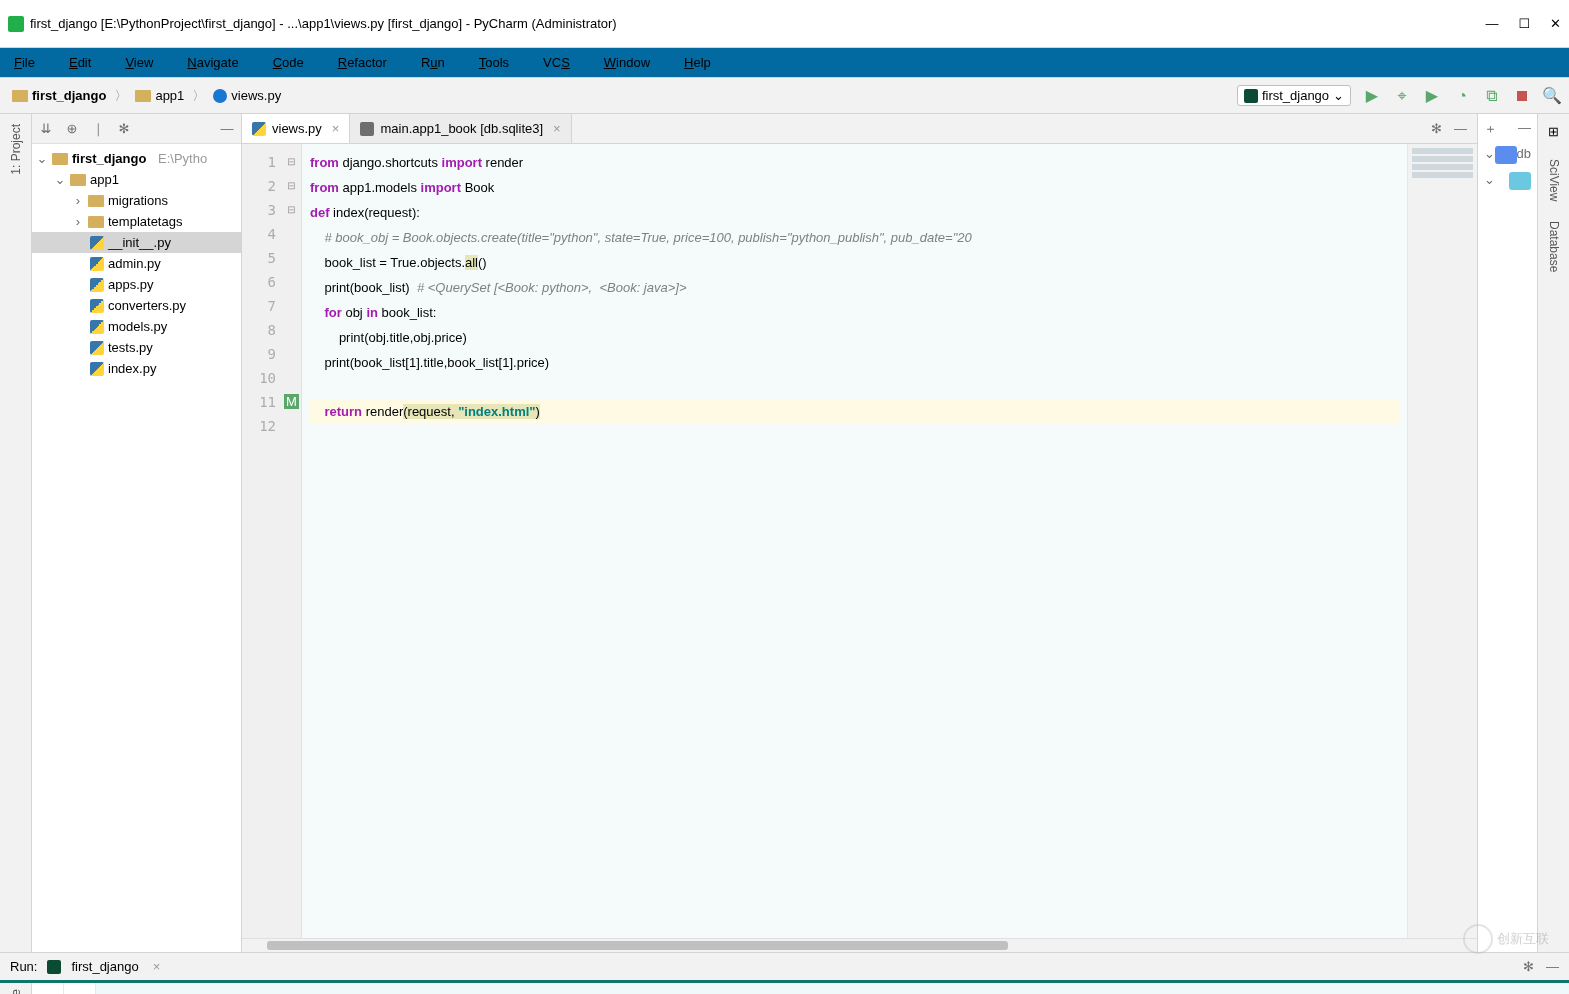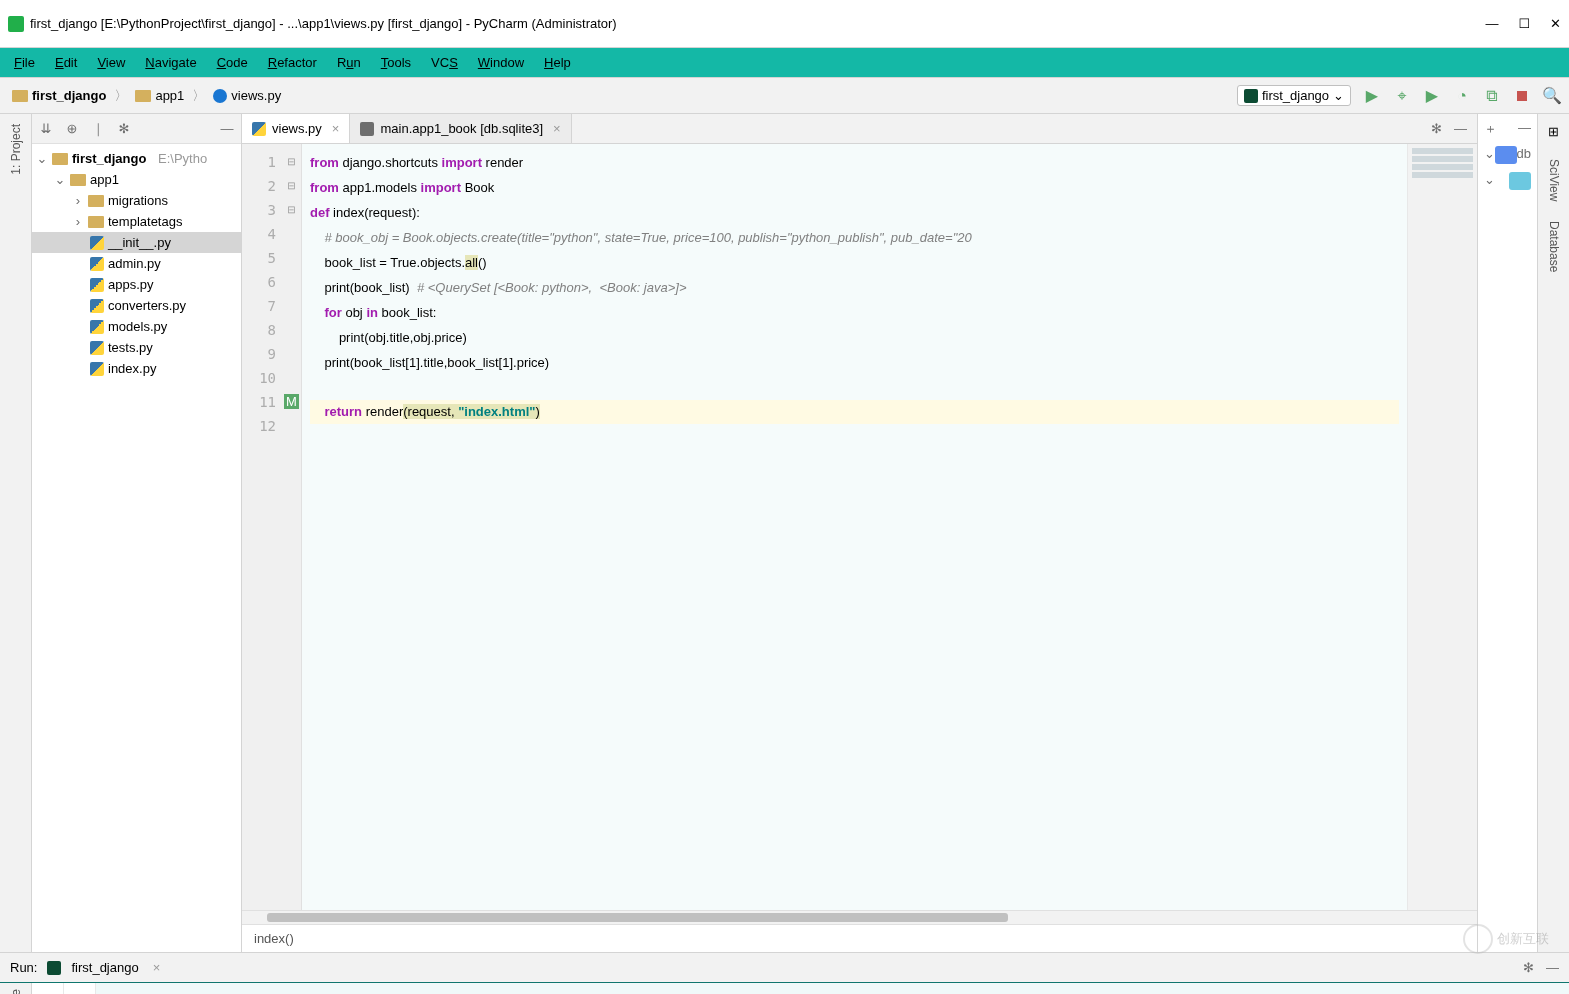--- a/index.html
+++ b/index.html
@@ -1,21 +1,21 @@
 <!DOCTYPE html>
 <html><head>
 <meta charset="utf-8">
 <style>
 * { margin: 0; padding: 0; box-sizing: border-box; font-family: "Segoe UI", Arial, sans-serif; font-size: 13px; }
 body { background: #f2f2f2; color: #000; overflow: hidden; width: 1569px; height: 994px; }
 .title-bar { height: 48px; display: flex; align-items: center; padding: 0 8px; background: #fff; border-bottom: 1px solid #d4d4d4; }
 .title-bar .icon { width:16px; height:16px; background:#21af4a; margin-right:6px; border-radius:2px; }
 .title-text { flex:1; }
 .win-controls { display:flex; gap:20px; margin-left:auto; font-size:16px; }
-.menu-bar { height:30px; display:flex; align-items:center; gap:8px; padding:0 8px; background:#14b8a6; border-bottom:1px solid #d4d4d4; }
+.menu-bar { height:30px; display:flex; align-items:center; gap:22px; padding:0 8px; background:#0369a1; border-bottom:1px solid #d4d4d4; }
 .menu-bar span { padding:2px 6px; cursor:pointer; }
 .menu-bar span u { text-decoration:underline; }
 .nav-bar { height:36px; display:flex; align-items:center; padding:0 8px; background:#f2f2f2; border-bottom:1px solid #d4d4d4; gap:4px; }
 .nav-crumb { display:flex; align-items:center; gap:4px; padding:2px 4px; }
 .nav-crumb .fo { width:16px; height:12px; background:#d4b05e; border-radius:1px; }
 .nav-crumb .py { width:14px; height:14px; background:#1976d2; border-radius:50%; position:relative; }
 .nav-sep { color:#888; }
 .nav-right { margin-left:auto; display:flex; align-items:center; gap:12px; }
 .run-combo { display:flex; align-items:center; border:1px solid #c0c0c0; border-radius:3px; padding:2px 6px; background:#fff; gap:4px; }
 .run-dj { width:14px; height:14px; background:#0c4b33; border-radius:2px; }
@@ -66,21 +66,21 @@
 
 .right-gutter { width:32px; background:#f2f2f2; border-left:1px solid #d4d4d4; display:flex; flex-direction:column; align-items:center; padding-top:10px; gap:20px; }
 .right-gutter .vert { writing-mode:vertical-lr; font-size:12px; color:#555; }
 
 .db-side { width:60px; background:#fff; border-left:1px solid #d4d4d4; padding:6px; display:flex; flex-direction:column; gap:8px; }
 .db-side .row { display:flex; justify-content:space-between; color:#6e6e6e; }
 .db-side .dbico { width:22px; height:18px; background:#5b8def; border-radius:3px; }
 .db-side .dbico2 { width:22px; height:18px; background:#6cc8e0; border-radius:3px; }
 
 .run-panel { height:375px; border-top:1px solid #d4d4d4; display:flex; flex-direction:column; background:#fff; }
-.run-header { height:30px; display:flex; align-items:center; padding:0 10px; gap:10px; background:#f2f2f2; border-bottom:1px solid #0f766e; }
+.run-header { height:30px; display:flex; align-items:center; padding:0 10px; gap:10px; background:#f2f2f2; border-bottom:3px solid #0f766e; }
 .run-header .dj { width:14px; height:14px; background:#0c4b33; border-radius:2px; }
 .run-header .tab-close { color:#999; margin-left:4px; }
 .run-header .right { margin-left:auto; display:flex; gap:12px; color:#6e6e6e; }
 .run-body { flex:1; display:flex; }
 .run-left { width:32px; display:flex; flex-direction:column; align-items:center; padding:8px 0; gap:14px; border-right:1px solid #e8e8e8; color:#6e6e6e; }
 .run-left2 { width:32px; display:flex; flex-direction:column; align-items:center; padding:8px 0; gap:14px; border-right:1px solid #e8e8e8; color:#6e6e6e; }
 .console { flex:1; font-family:Consolas,Menlo,monospace; font-size:14px; line-height:24px; padding:4px 10px; background:#f0f9f9; overflow:hidden; }
 .console .lnk { color:#0000ee; text-decoration:underline; }
 .watermark { position:absolute; right:20px; bottom:40px; opacity:0.4; font-size:12px; color:#888; display:flex; align-items:center; gap:4px; }
 .watermark .wm { width:30px; height:30px; border:2px solid #bbb; border-radius:50%; }
@@ -243,21 +243,20 @@
       <div class="minimap">
         <div class="blk" style="top:4px"></div>
           <div class="blk" style="top:12px"></div>
           <div class="blk" style="top:20px"></div>
           <div class="blk" style="top:28px"></div>
       </div>
     </div>
     <div class="hscroll">
         <div class="thumb"></div>
       </div>
-    <div class="breadcrumb-code">index()</div>
   </div>
 
   <div class="db-side">
     <div class="row">
         <span>＋</span>
         <span>—</span>
       </div>
     <div class="row">
         <span>⌄</span>
         <div class="dbico"></div>

